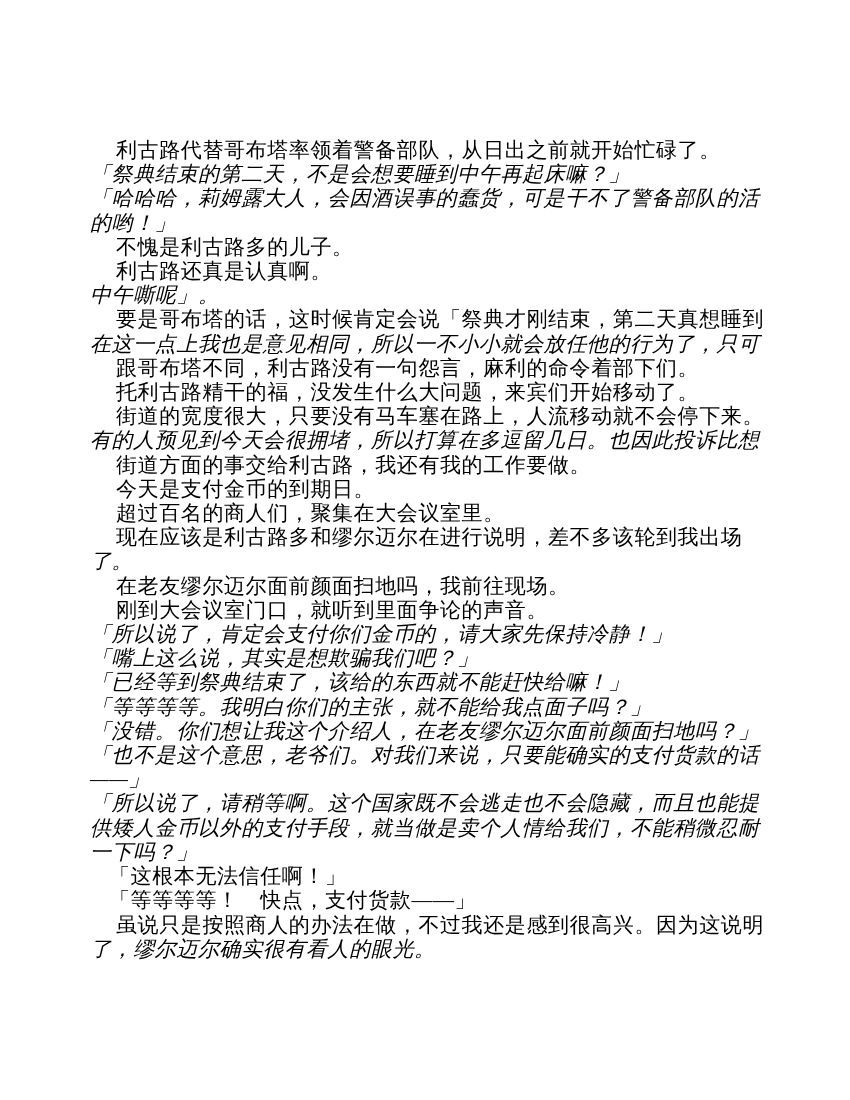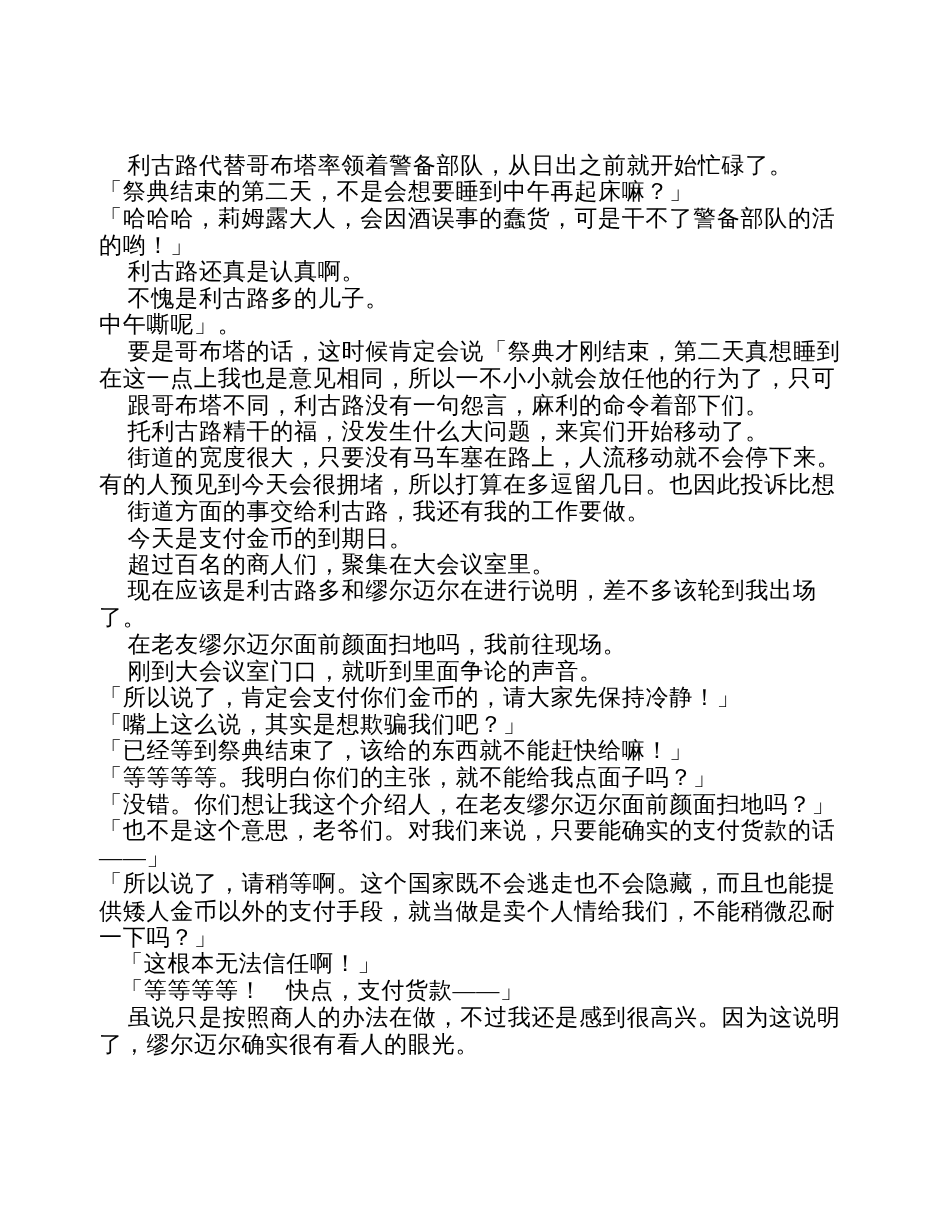--- a/index.html
+++ b/index.html
@@ -26,35 +26,35 @@
     width: 714px;
     color: #000000;
     font-size: 21px;
     line-height: 24.2px;
     letter-spacing: 0.6px;
     margin-top: 44px;
   }
   .line {
     white-space: pre;
   }
-  .line.i0 { padding-left: 0; }
+  .line.i0 { padding-left: 0; font-style: italic; }
   .line.i1 { padding-left: 19px; }
   .line.i2 { padding-left: 26px; }
 </style>
 </head>
 <body>
 
 <div class="page">
   <div class="text-block" style="color: rgb(0, 0, 0);">
       <div class="line i2">利古路代替哥布塔率领着警备部队，从日出之前就开始忙碌了。</div>
       <div class="line i0">「祭典结束的第二天，不是会想要睡到中午再起床嘛？」</div>
       <div class="line i0">「哈哈哈，莉姆露大人，会因酒误事的蠢货，可是干不了警备部队的活</div>
       <div class="line i0">的哟！」</div>
+      <div class="line i2">不愧是利古路多的儿子。</div>
       <div class="line i2">利古路还真是认真啊。</div>
-      <div class="line i2">不愧是利古路多的儿子。</div>
       <div class="line i0">中午嘶呢」。</div>
       <div class="line i2">要是哥布塔的话，这时候肯定会说「祭典才刚结束，第二天真想睡到</div>
       <div class="line i0">在这一点上我也是意见相同，所以一不小小就会放任他的行为了，只可</div>
       <div class="line i2">跟哥布塔不同，利古路没有一句怨言，麻利的命令着部下们。</div>
       <div class="line i2">托利古路精干的福，没发生什么大问题，来宾们开始移动了。</div>
       <div class="line i2">街道的宽度很大，只要没有马车塞在路上，人流移动就不会停下来。</div>
       <div class="line i0">有的人预见到今天会很拥堵，所以打算在多逗留几日。也因此投诉比想</div>
       <div class="line i2">街道方面的事交给利古路，我还有我的工作要做。</div>
       <div class="line i2">今天是支付金币的到期日。</div>
       <div class="line i2">超过百名的商人们，聚集在大会议室里。</div>

